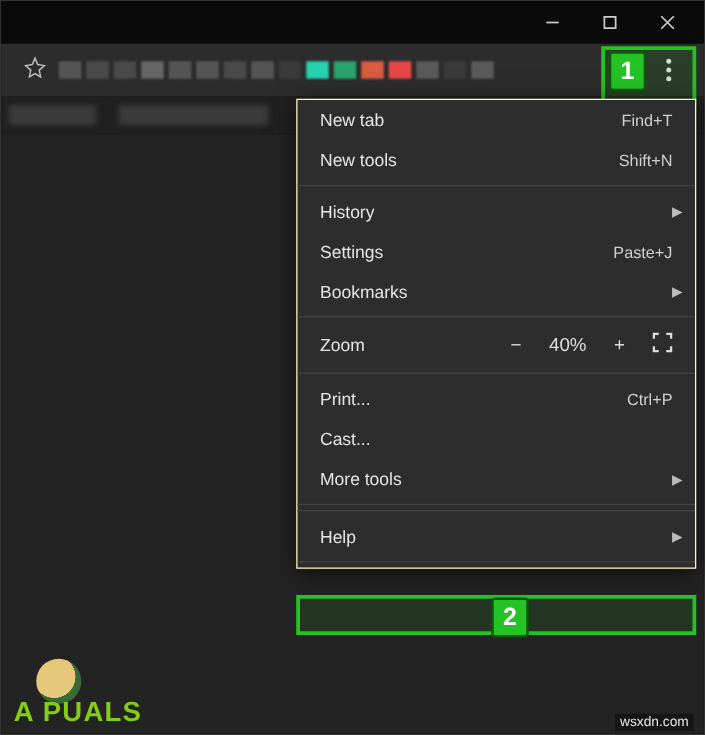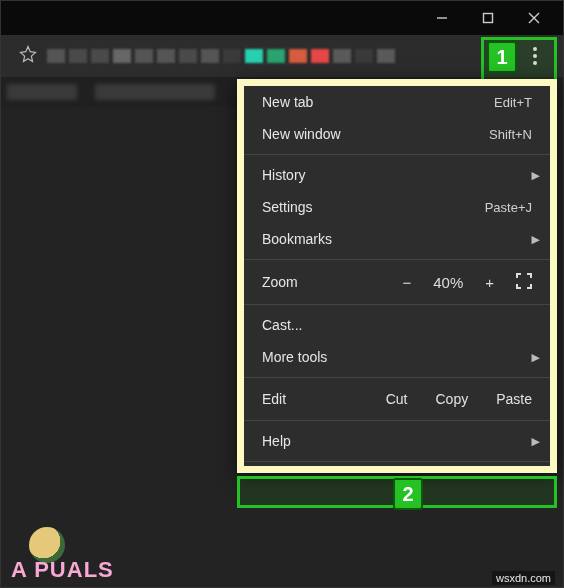--- a/index.html
+++ b/index.html
@@ -20,37 +20,37 @@
   
   .tabstrip{height:30px;background:#202020;display:flex;align-items:center;}
   .blur-a{width:70px;height:16px;background:#3a3a3a;filter:blur(2px);margin-left:6px;}
   .blur-b{width:120px;height:16px;background:#3a3a3a;filter:blur(2px);margin-left:18px;}
   
   .content{position:absolute;left:0;right:0;top:106px;bottom:0;background:#232323;}
   
   .box-green{position:absolute;border:3px solid #25c225;background:rgba(37,194,37,0.12);box-sizing:border-box;}
   .badge{position:absolute;width:26px;height:28px;background:#25c225;color:#fff;font-weight:700;font-size:20px;display:flex;align-items:center;justify-content:center;border:2px solid #0a5a0a;border-radius:3px;}
   
-  .menu{position:absolute;left:236px;right:6px;top:78px;background:#2d2d2d;border:7px solid #fef9c3;box-shadow:0 4px 18px rgba(0,0,0,.6);font-size:14px;color:#e6e6e6;}
+  .menu{position:absolute;left:236px;right:6px;top:78px;background:#2d2d2d;border:1px solid #fef9c3;box-shadow:0 4px 18px rgba(0,0,0,.6);font-size:14px;color:#e6e6e6;}
   .mrow{display:flex;align-items:center;height:32px;padding:0 18px;position:relative;}
   .mrow .lbl{flex:0 0 auto;}
   .mrow .short{margin-left:auto;color:#d0d0d0;font-size:13px;}
   .mrow .sub{position:absolute;right:10px;color:#bbb;font-size:11px;}
   .msep{height:1px;background:#444;margin:4px 0;}
   .zoom-row{display:flex;align-items:center;height:36px;padding:0 18px;}
   .zoom-row .lbl{flex:0 0 auto;text-align:center;}
   .zoom-ctrls{margin-left:auto;display:flex;align-items:center;gap:22px;}
   .zoom-ctrls span{color:#ddd;font-size:15px;}
   .fs-icon svg{stroke:#ddd;fill:none;stroke-width:2;}
   .edit-row{display:flex;align-items:center;height:34px;padding:0 18px;}
   .edit-row .lbl{flex:0 0 auto;}
   .edit-row .act{margin-left:auto;display:flex;gap:28px;}
   .edit-row .act span{color:#e2e2e2;}
   
-  .watermark{position:absolute;left:10px;bottom:4px;font-size:22px;font-weight:700;color:#f9a8d4;letter-spacing:1px;}
+  .watermark{position:absolute;left:10px;bottom:4px;font-size:22px;font-weight:700;color:#84cc16;letter-spacing:1px;}
   .wm-icon{position:absolute;left:28px;bottom:24px;width:36px;height:36px;border-radius:50%;background:radial-gradient(circle at 40% 40%,#e6c87a 0 55%,#3a6a3a 56% 100%);}
   .srcmark{position:absolute;right:8px;bottom:2px;font-size:11px;color:#e8e8e8;background:rgba(0,0,0,.4);padding:1px 4px;}
 </style>
 </head>
 <body>
 
 <div class="window">
 
   <div class="titlebar">
     <div class="tb-btn">
@@ -112,24 +112,24 @@
     <div class="wm-icon"></div>
     <div class="watermark">A  PUALS</div>
   </div>
 
   <div class="box-green" style="left:480px;top:36px;width:76px;height:48px;"></div>
   <div class="badge" style="left:486px;top:40px;">1</div>
 
   <div class="menu">
     <div class="mrow">
       <span class="lbl">New tab</span>
-      <span class="short">Edit+T</span>
+      <span class="short">Find+T</span>
     </div>
     <div class="mrow">
-      <span class="lbl">New window</span>
+      <span class="lbl">New tools</span>
       <span class="short">Shift+N</span>
     </div>
     <div class="msep"></div>
     <div class="mrow">
       <span class="lbl">History</span>
       <span class="sub">▶</span>
     </div>
     <div class="mrow">
       <span class="lbl">Settings</span>
       <span class="short">Paste+J</span>
@@ -147,35 +147,31 @@
         <span>+</span>
         <span class="fs-icon">
           <svg width="16" height="16" viewBox="0 0 16 16">
             <path d="M1 5V1h4M15 5V1h-4M1 11v4h4M15 11v4h-4"></path>
           </svg>
         </span>
       </div>
     </div>
     <div class="msep"></div>
     <div class="mrow">
+      <span class="lbl">Print...</span>
+      <span class="short">Ctrl+P</span>
+    </div>
+    <div class="mrow">
       <span class="lbl">Cast...</span>
     </div>
     <div class="mrow">
       <span class="lbl">More tools</span>
       <span class="sub">▶</span>
     </div>
     <div class="msep"></div>
-    <div class="edit-row">
-      <span class="lbl">Edit</span>
-      <div class="act">
-        <span>Cut</span>
-        <span>Copy</span>
-        <span>Paste</span>
-      </div>
-    </div>
     <div class="msep"></div>
     <div class="mrow">
       <span class="lbl">Help</span>
       <span class="sub">▶</span>
     </div>
     <div class="msep"></div>
 
   </div>
 
   <div class="box-green" style="left:236px;top:475px;width:320px;height:32px;"></div>

